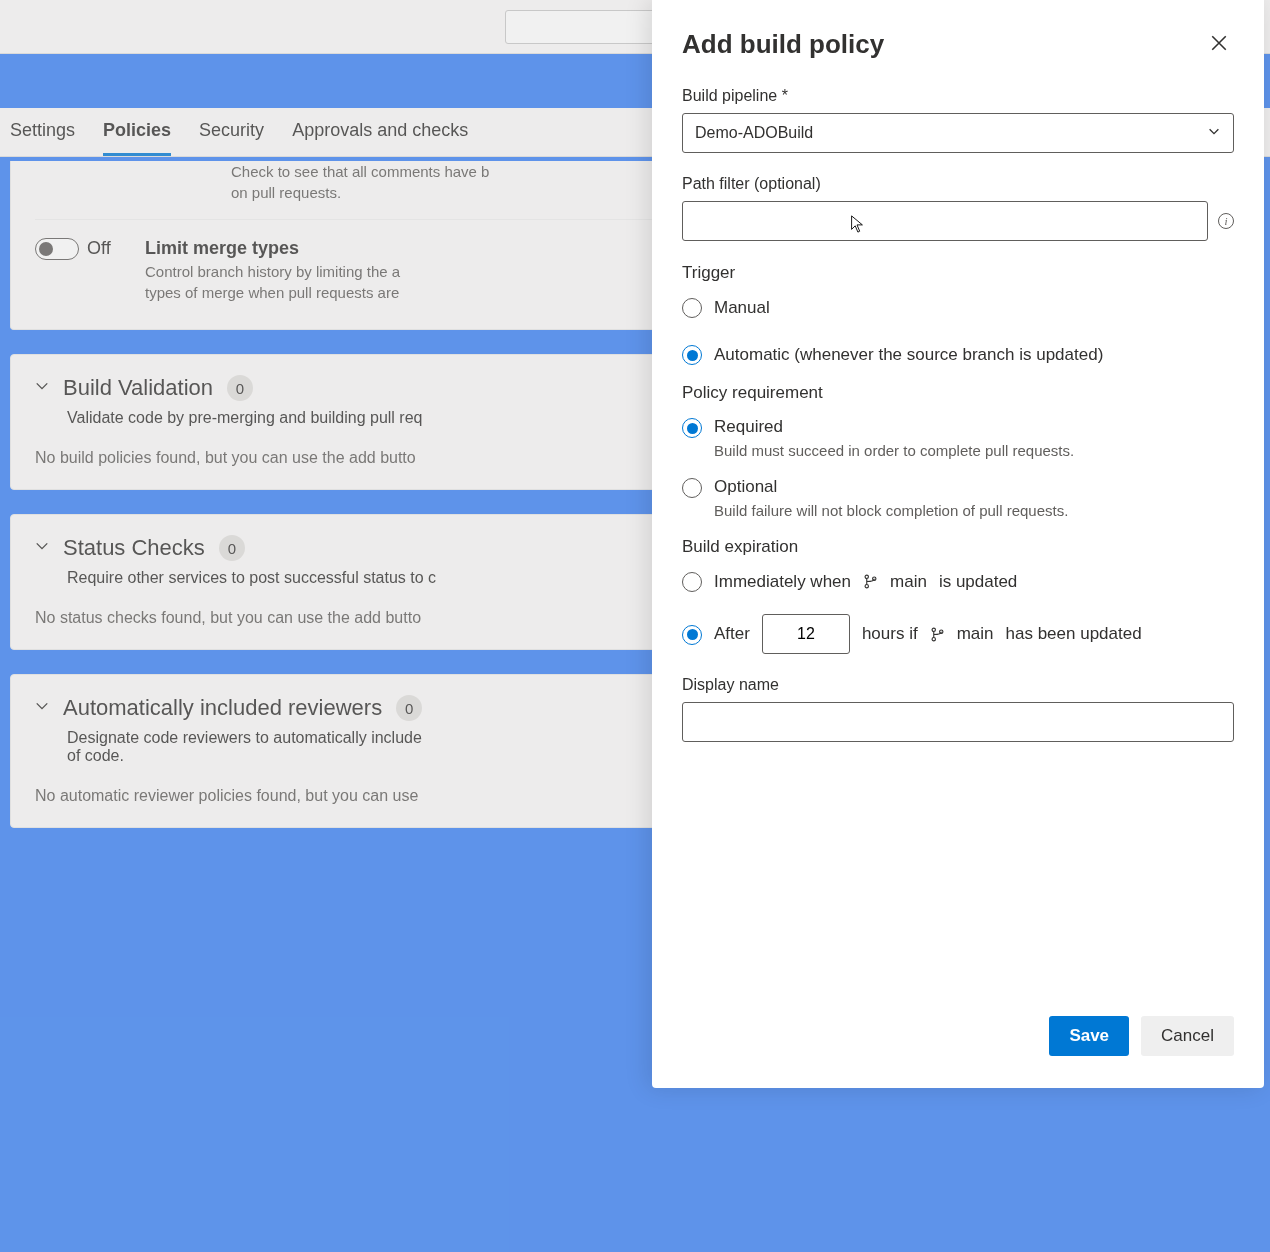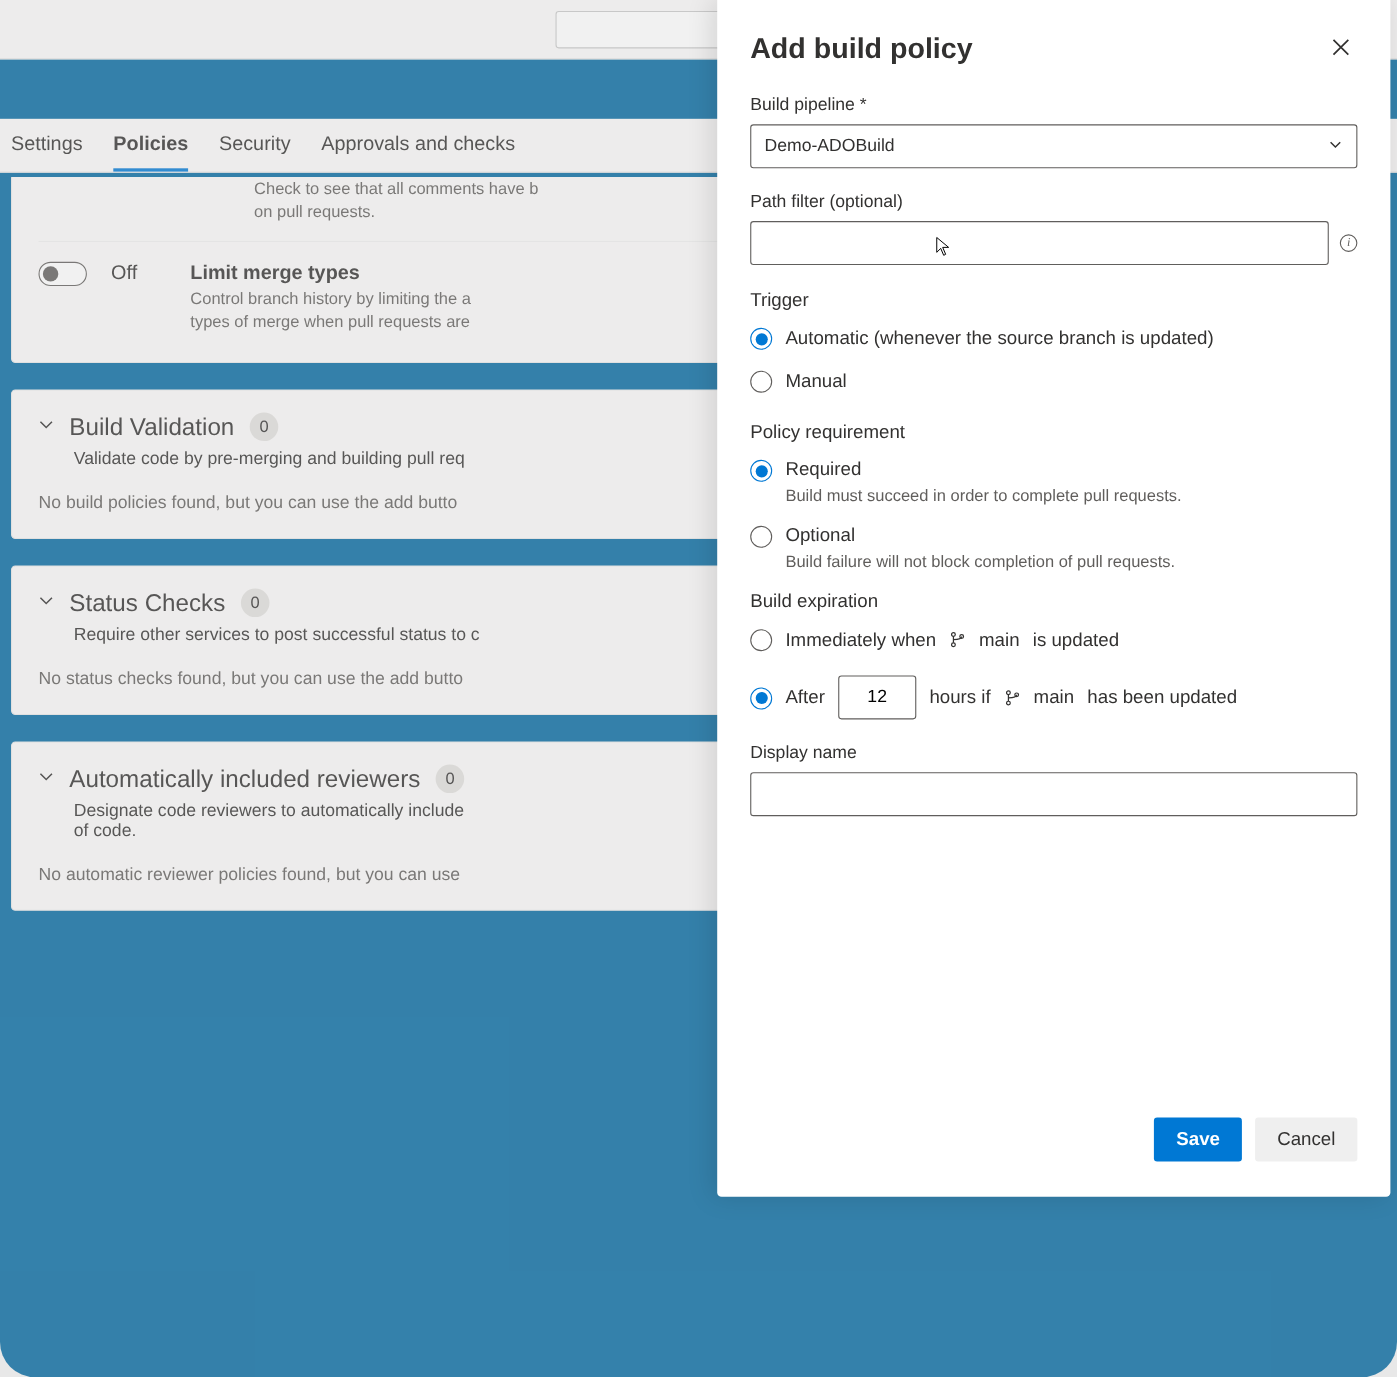--- a/index.html
+++ b/index.html
@@ -11,22 +11,21 @@
       width: 1270px;
       height: 1252px;
       overflow: hidden;
       position: relative;
     }
 
     
     .page-bg {
       position: absolute;
       inset: 0;
-      background: #0369a1;
-      border-radius: 32px;
+      background: #3b82f6;
     }
 
     
     .dim-overlay {
       position: absolute;
       inset: 0;
       background: rgba(200,200,200,0.25);
       pointer-events: none;
     }
 
@@ -63,21 +62,21 @@
     }
     .card-first {
       margin-top: 0;
       border-top: none;
       border-top-left-radius: 0;
       border-top-right-radius: 0;
     }
     .card-row {
       display: flex;
       align-items: flex-start;
-      gap: 22px;
+      gap: 8px;
       padding: 18px 0 4px 0;
     }
     .toggle {
       width: 44px;
       height: 22px;
       border: 1px solid #605e5c;
       border-radius: 11px;
       position: relative;
       flex-shrink: 0;
       background: #fff;
@@ -270,21 +269,21 @@
     }
 
     .inline-radio-row {
       display: flex;
       align-items: center;
       gap: 12px;
       margin-bottom: 22px;
       flex-wrap: nowrap;
     }
     .num-input {
-      width: 71px;
+      width: 88px;
       height: 40px;
       border: 1px solid #605e5c;
       border-radius: 3px;
       text-align: center;
       font-size: 16px;
     }
     .branch-glyph {
       display: inline-flex;
       align-items: center;
     }
@@ -464,27 +463,27 @@
       </span>
     </div>
 
     <label class="form-label">Path filter (optional)</label>
     <div class="field-row">
       <input class="text-input" value="" style="">
       <span class="info-icon">i</span>
     </div>
 
     <div class="section-heading">Trigger</div>
+    <div class="radio-row" style="margin-bottom:26px;">
+      <div class="radio"></div>
+      <div class="radio-label">Manual</div>
+    </div>
     <div class="radio-row">
       <div class="radio checked"></div>
       <div class="radio-label">Automatic (whenever the source branch is updated)</div>
-    </div>
-    <div class="radio-row" style="margin-bottom:26px;">
-      <div class="radio"></div>
-      <div class="radio-label">Manual</div>
     </div>
 
     <div class="section-heading">Policy requirement</div>
     <div class="radio-row with-desc">
       <div class="radio checked"></div>
       <div class="radio-label">Required</div>
     </div>
     <div class="radio-desc">Build must succeed in order to complete pull requests.</div>
     <div class="radio-row with-desc">
       <div class="radio"></div>

